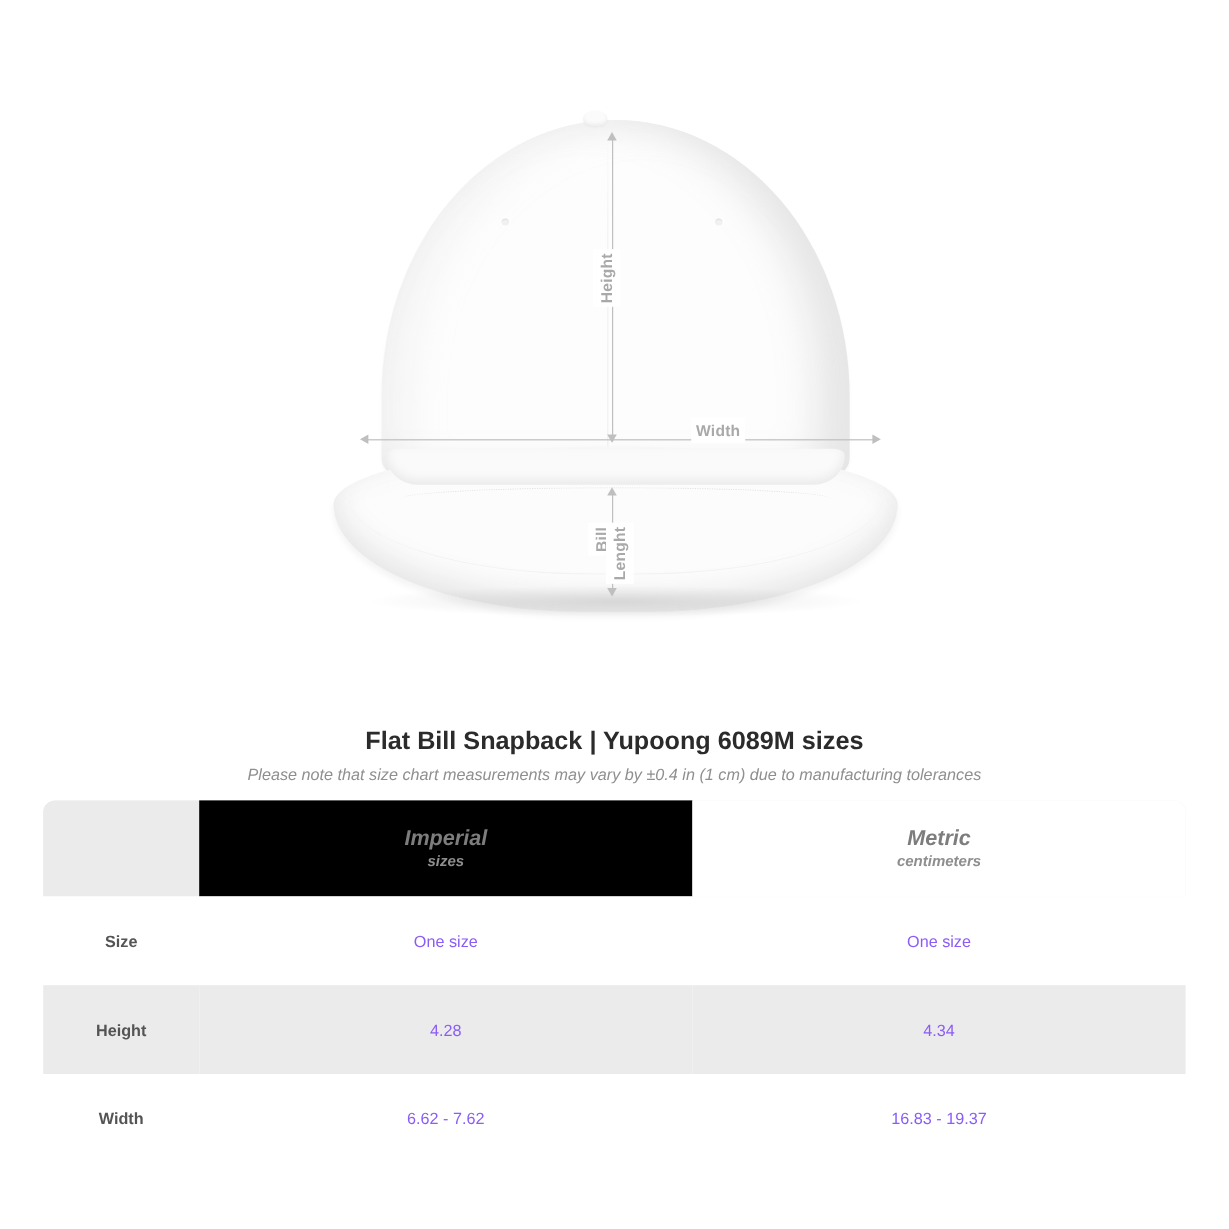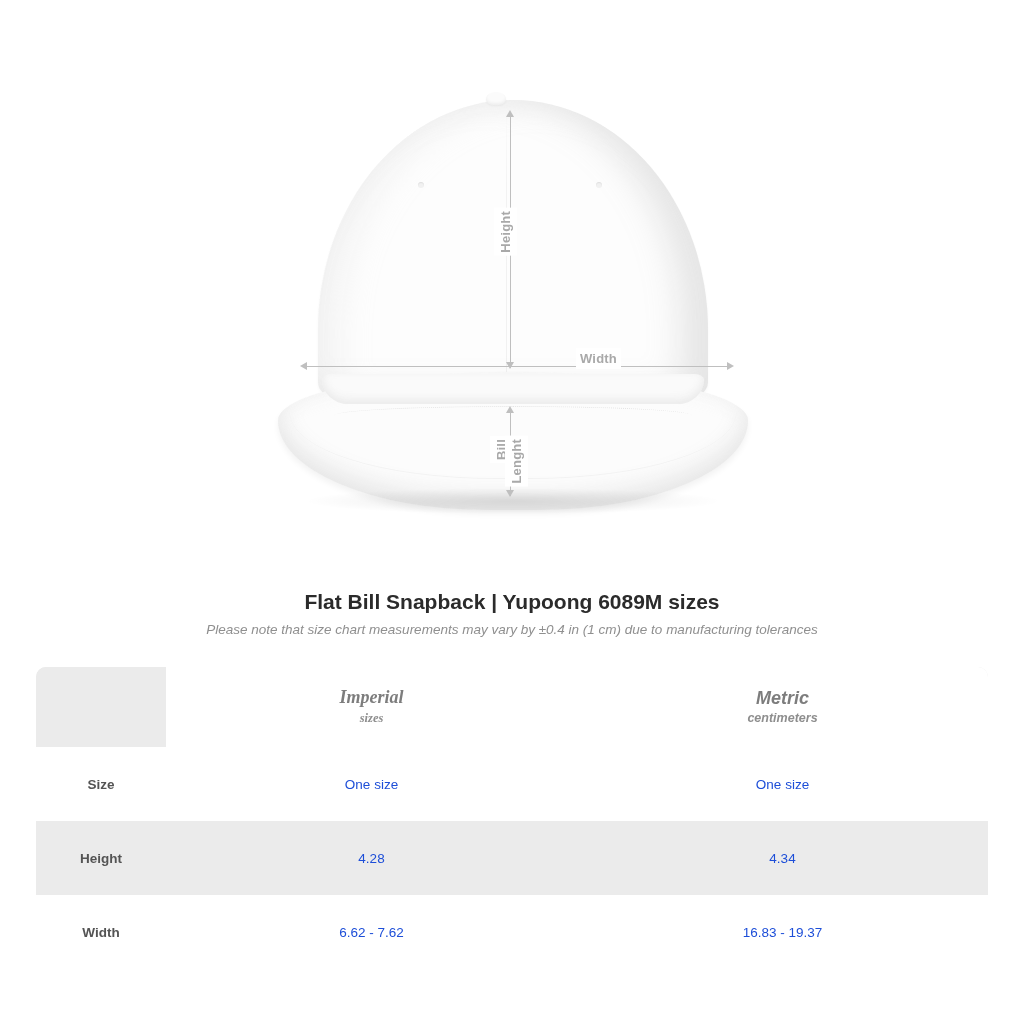--- a/index.html
+++ b/index.html
@@ -162,21 +162,21 @@
     position: absolute;
     top: 590px;
     left: 0;
     width: 1024px;
     text-align: center;
   }
   .chart-title {
     font-size: 21px;
     font-weight: bold;
     color: #2b2b2b;
-    margin: 0 0 8px 0;
+    margin: 16px 0 8px 0;
   }
   .chart-note {
     font-size: 13.5px;
     font-style: italic;
     color: #8f8f8f;
     margin: 0;
   }
 
   
   .table-wrap {
@@ -214,21 +214,21 @@
   }
   .corner-cell { background: #ebebeb; width: 128px; }
   .row-label {
     width: 128px;
     font-size: 13.5px;
     font-weight: bold;
     color: #545454;
   }
   .data-cell {
     font-size: 13.5px;
-    color: #1d4ed8;
+    color: #8b5cf6;
   }
   tbody tr { height: 74px; }
   tbody tr.alt td { background: #ebebeb; }
   tbody tr.plain td { background: #ffffff; }
   .divider-left { border-left: 1px solid #e0e0e0; }
   .rounded-tl { border-top-left-radius: 10px; }
   .rounded-tr { border-top-right-radius: 10px; }
   .rounded-bl { border-bottom-left-radius: 10px; }
   .rounded-br { border-bottom-right-radius: 10px; }
 </style>
@@ -270,21 +270,21 @@
 <div class="title-block">
   <div class="chart-title">Flat Bill Snapback | Yupoong 6089M sizes</div>
   <div class="chart-note">Please note that size chart measurements may vary by ±0.4 in (1 cm) due to manufacturing tolerances</div>
 </div>
 
 <div class="table-wrap">
   <table class="size-table">
     <thead>
       <tr class="unit-head">
         <th class="corner-cell rounded-tl"></th>
-        <th style="background:#ffffff;font-family:Liberation Serif, serif;">
+        <th style="background:#000000;">
           <div class="unit-name">Imperial</div>
           <div class="unit-sub">sizes</div>
         </th>
         <th class="rounded-tr" style="background:#ffffff;">
           <div class="unit-name">Metric</div>
           <div class="unit-sub">centimeters</div>
         </th>
       </tr>
     </thead>
     <tbody>

